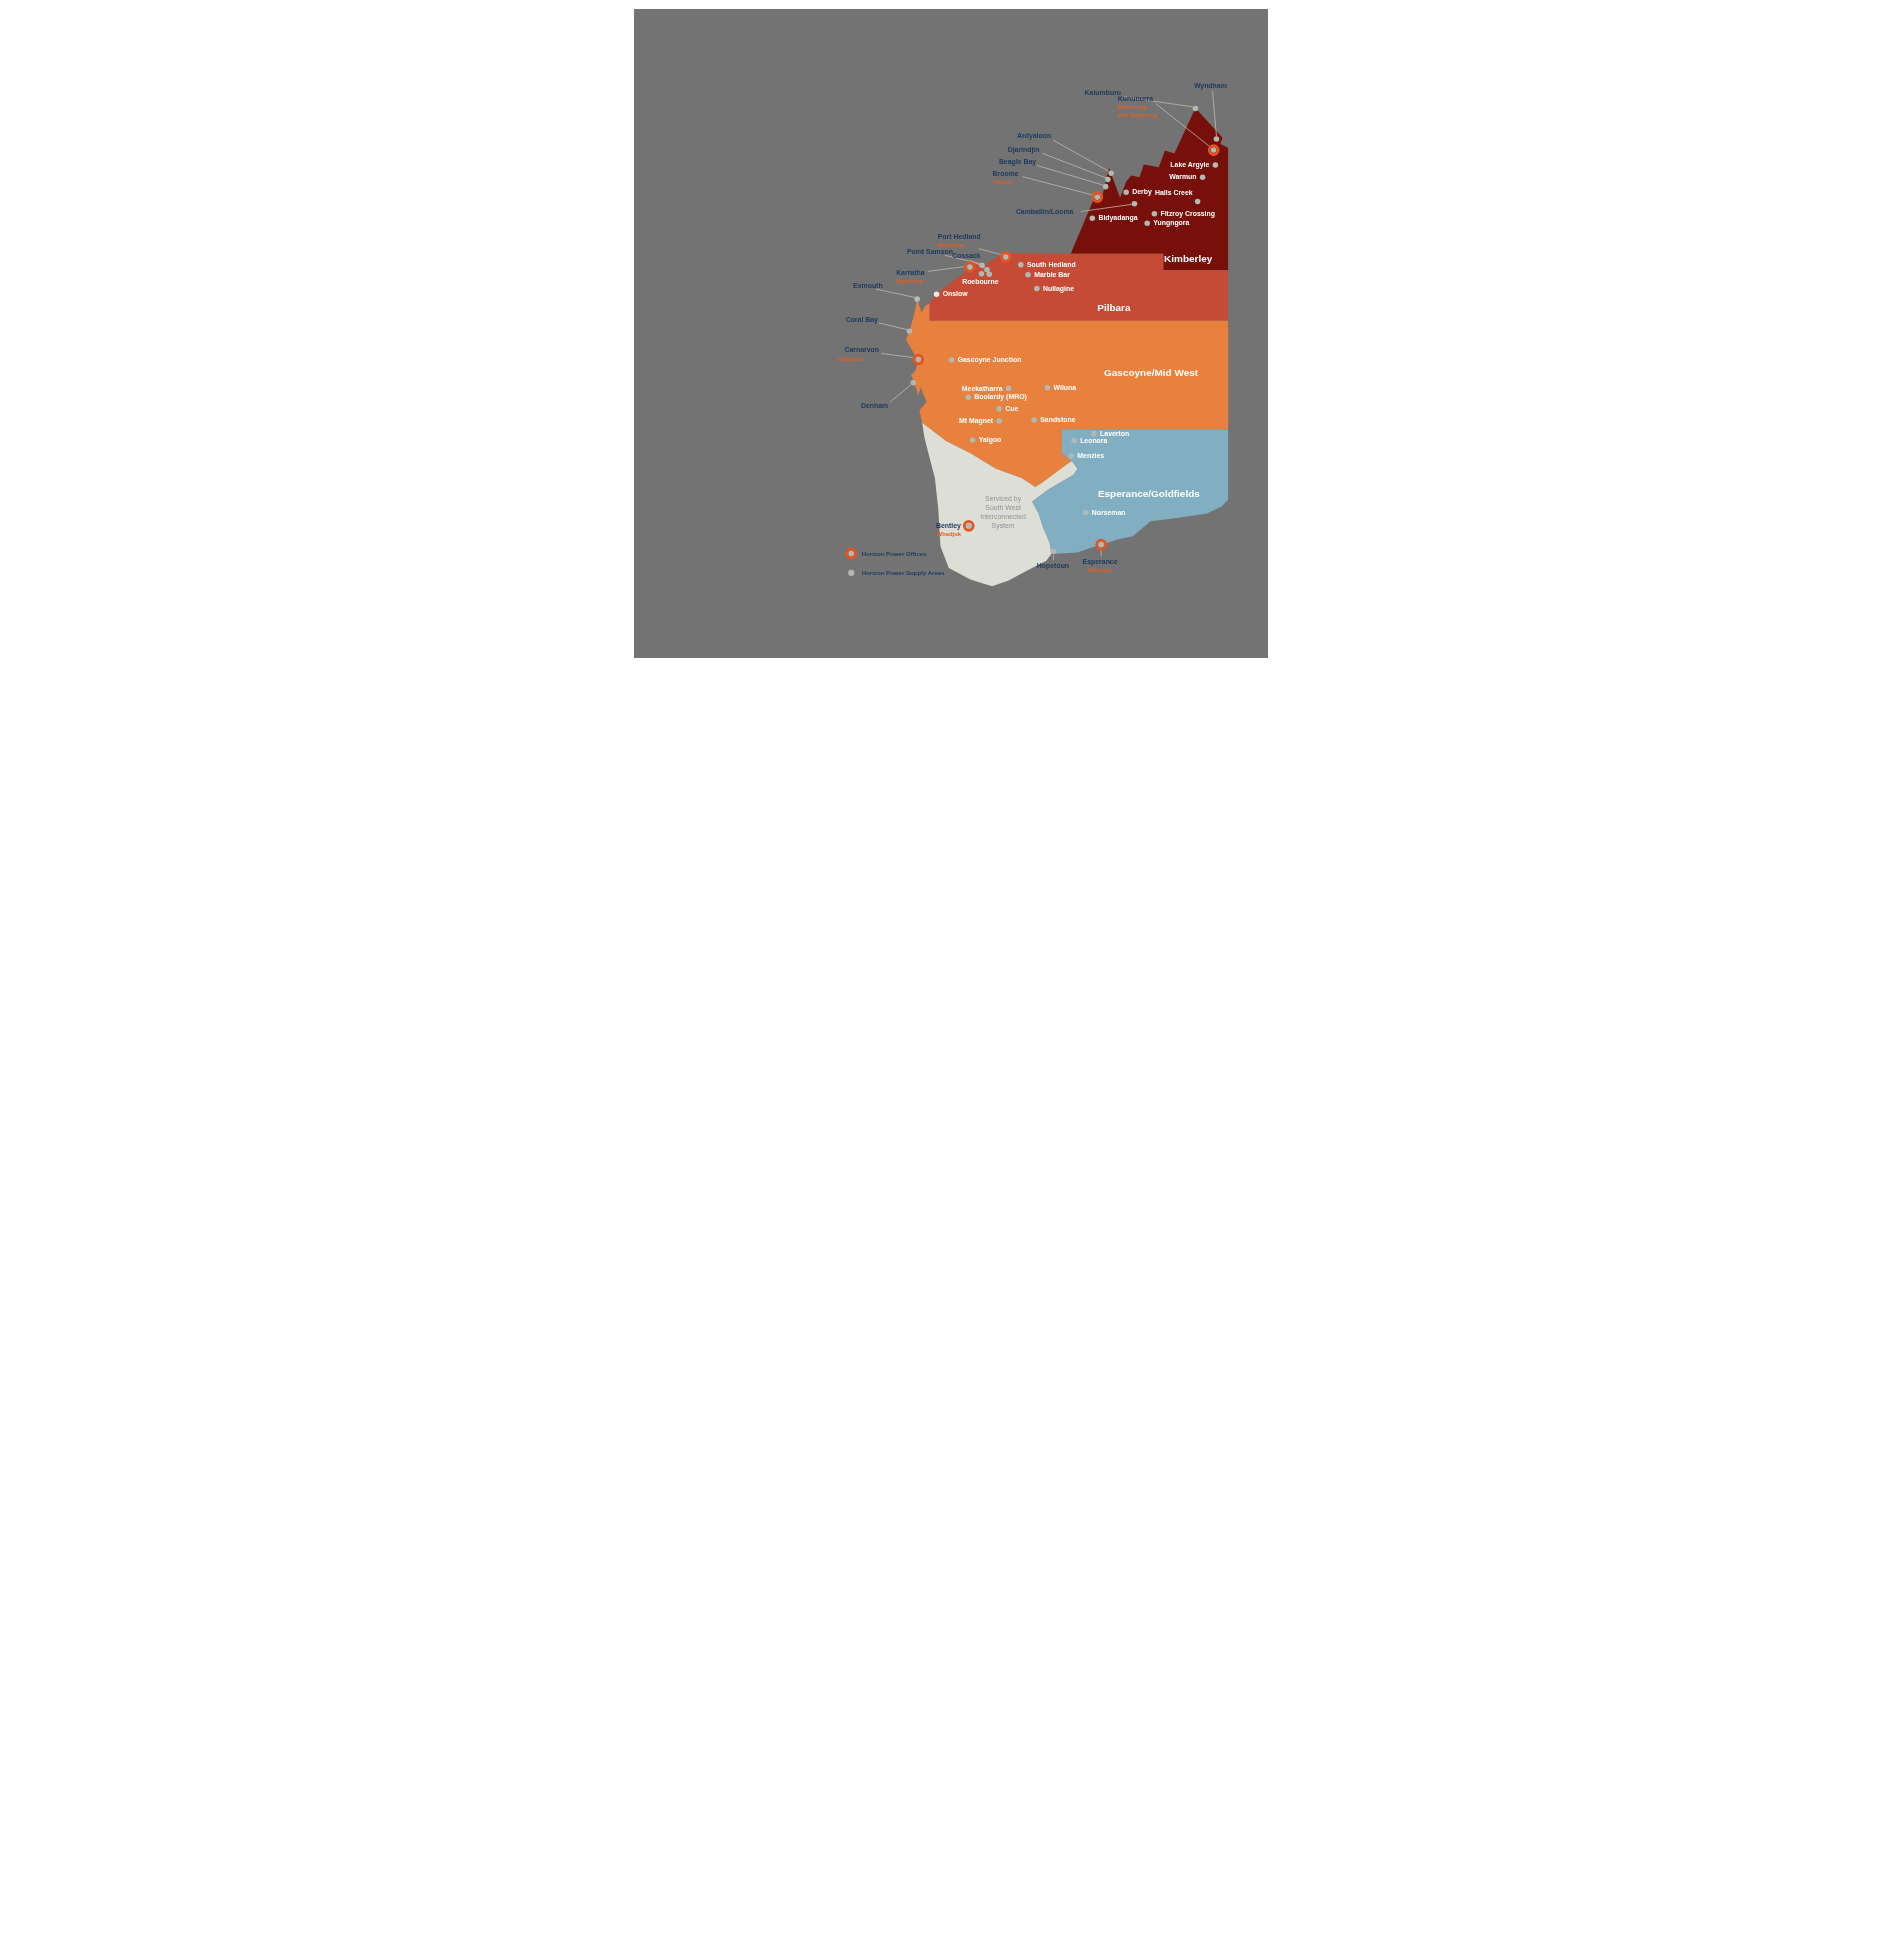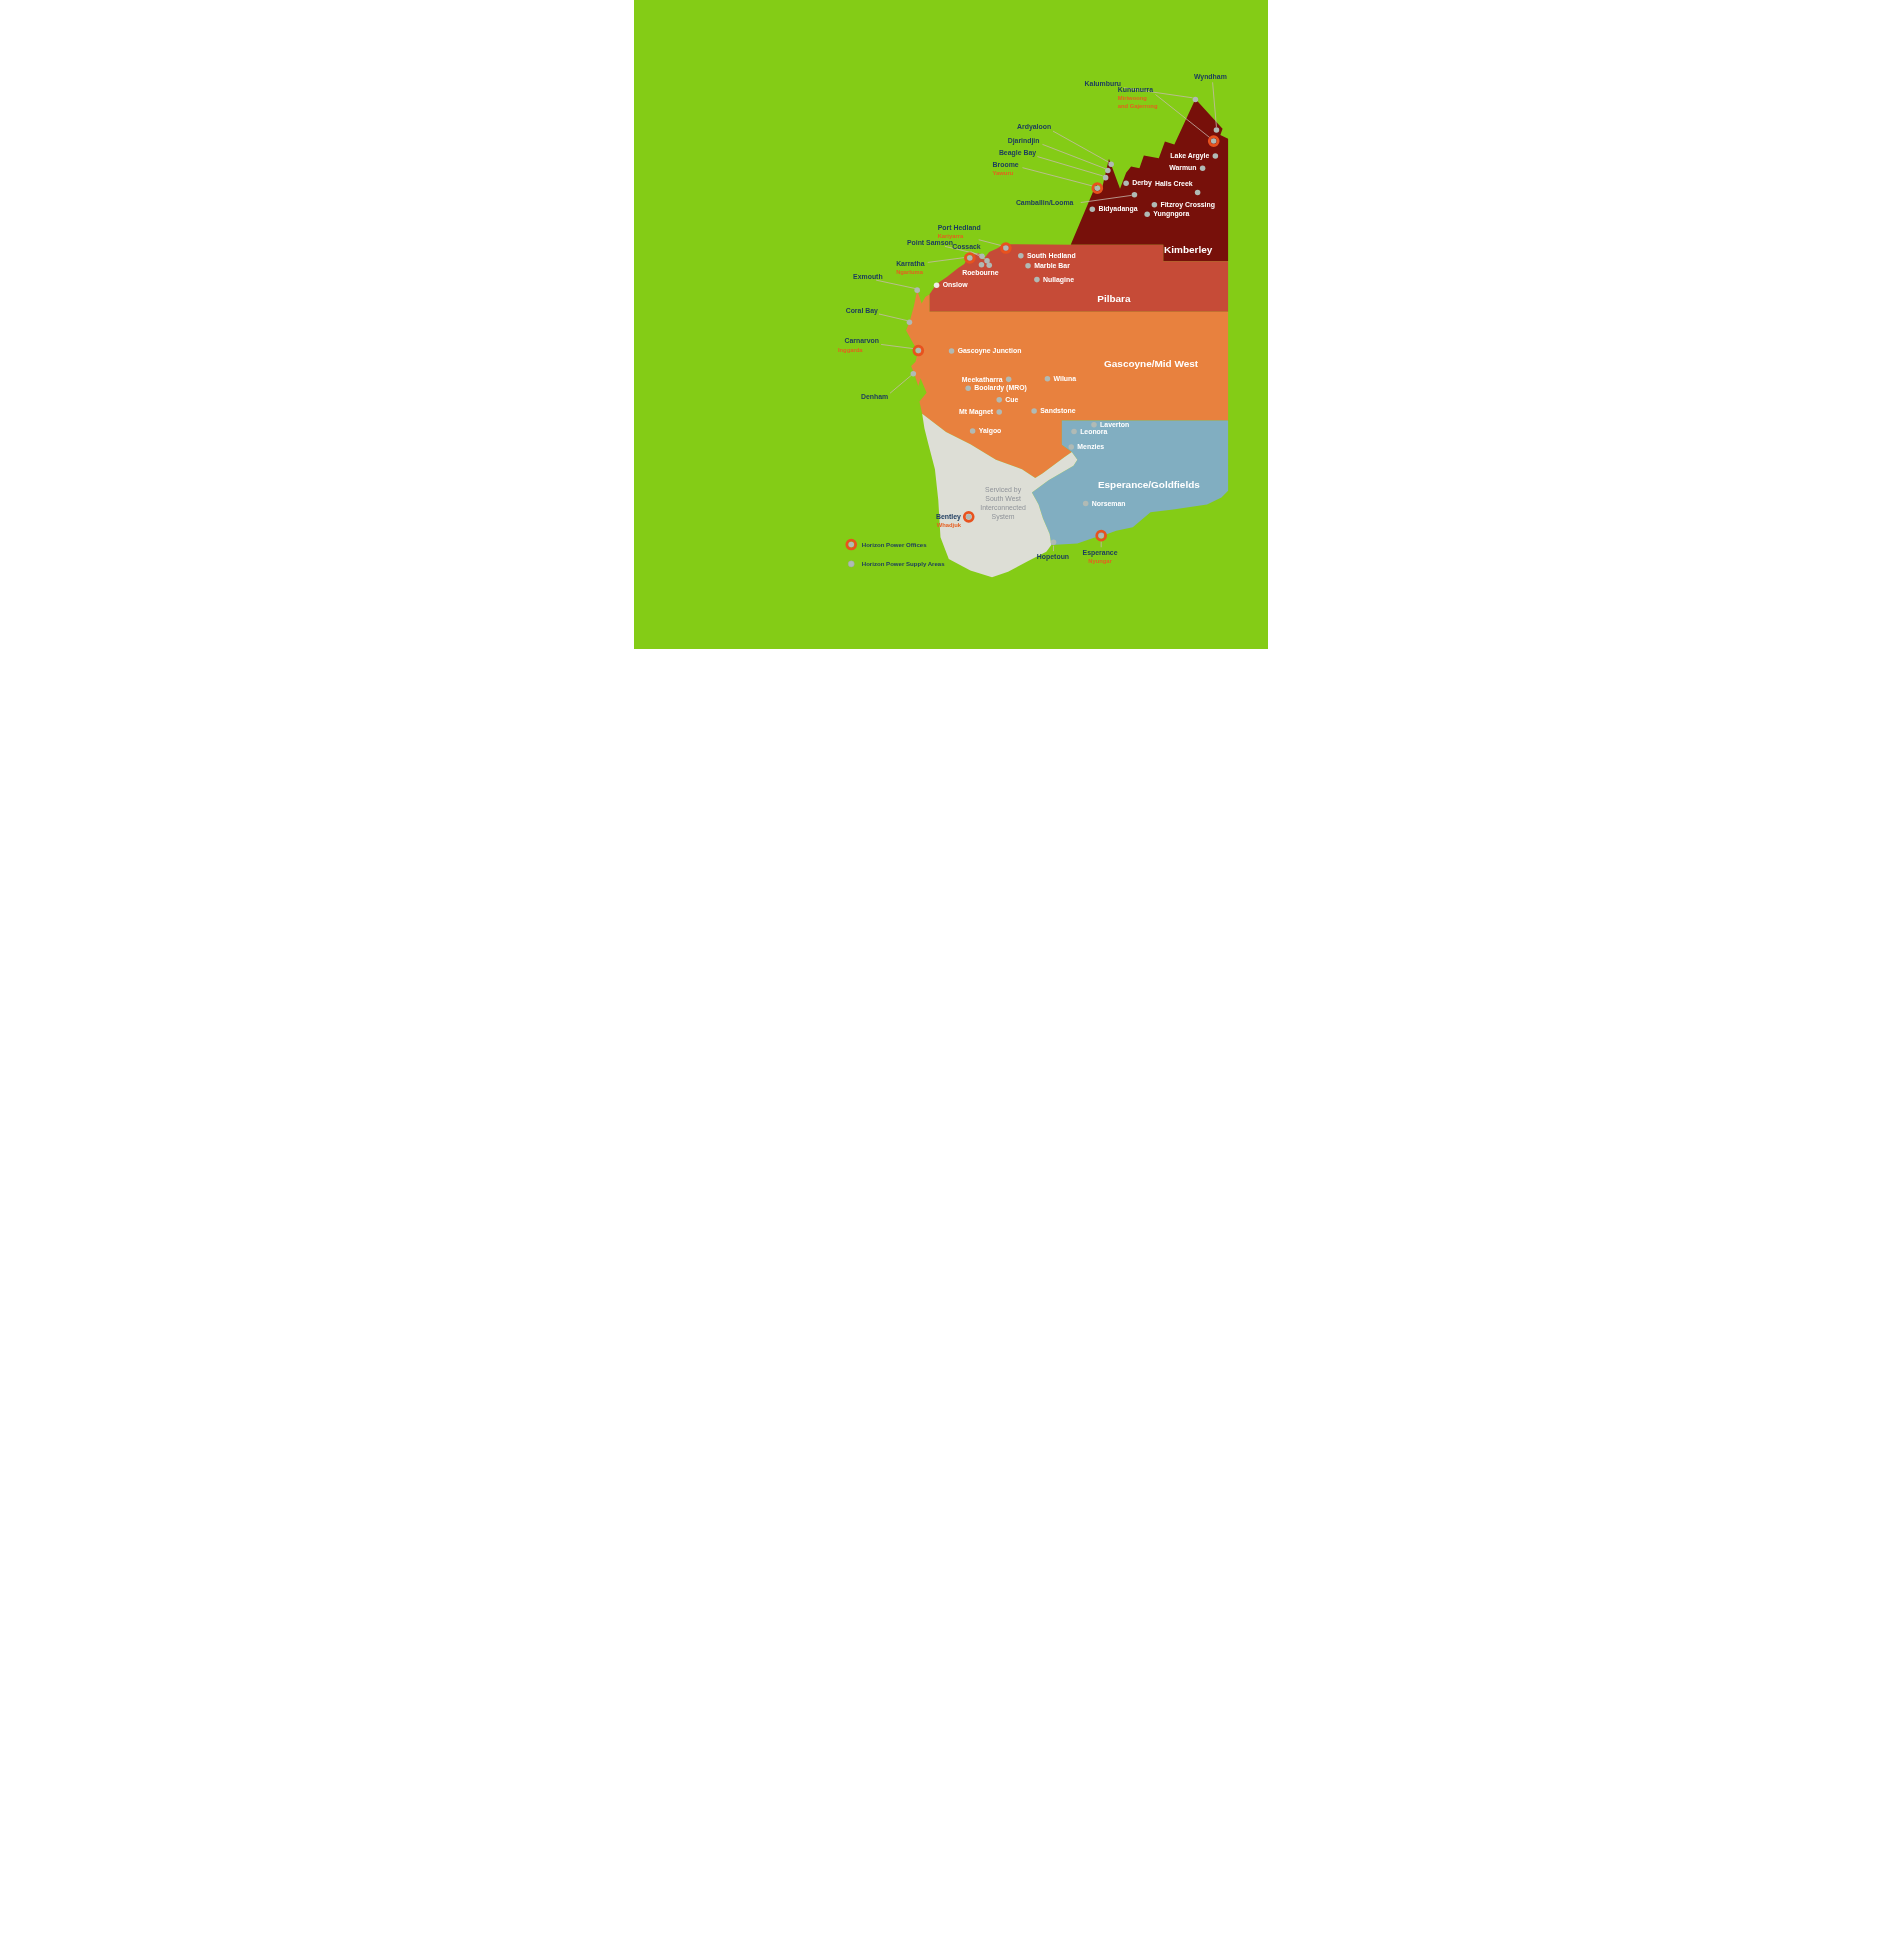--- a/index.html
+++ b/index.html
@@ -1,18 +1,18 @@
 <!DOCTYPE html>
 <html style="font-size:9px"><head>
 <meta charset="utf-8">
 <title>Horizon Power Regions Map</title>
 <style>
   html,body{margin:0;padding:0;background:#ffffff;}
   body{font-family:"Liberation Sans", sans-serif;}
-  .stage{width:634px;height:649px;position:relative;background:#84cc16;margin:0 auto;}
+  .stage{width:634px;height:649px;position:relative;background:#737373;margin:9px auto;}
   svg{display:block;}
   text{font-family:"Liberation Sans", sans-serif;}
   .t-navy{fill:#1B3A5F;font-size:12.5px;font-weight:bold;}
   .t-white{fill:#ffffff;font-size:12.5px;font-weight:bold;}
   .t-sub{fill:#E65E20;font-size:10.5px;font-weight:bold;}
   .t-region{fill:#ffffff;font-size:18px;font-weight:bold;}
   .t-swis{fill:#8F9399;font-size:12.5px;font-weight:normal;}
   .t-legend{fill:#1B3A5F;font-size:11px;font-weight:bold;}
   .leader{stroke:#C7B9AF;stroke-width:1.4;fill:none;}
   .dot{fill:#B0BAB5;}

